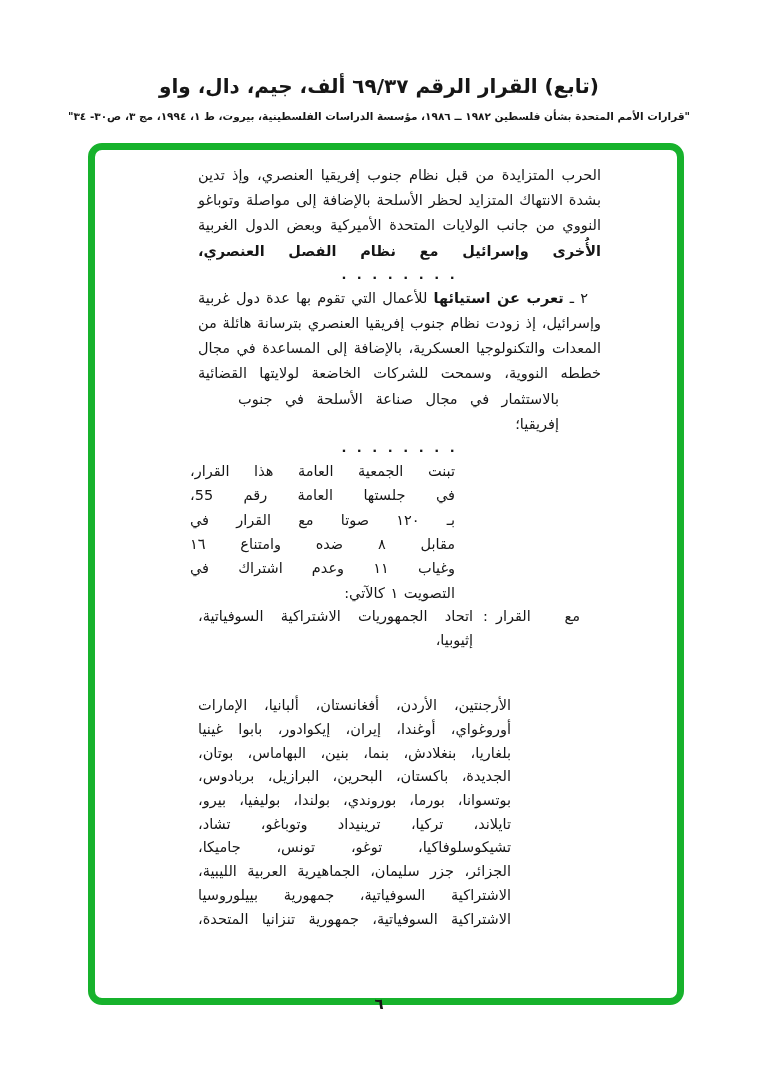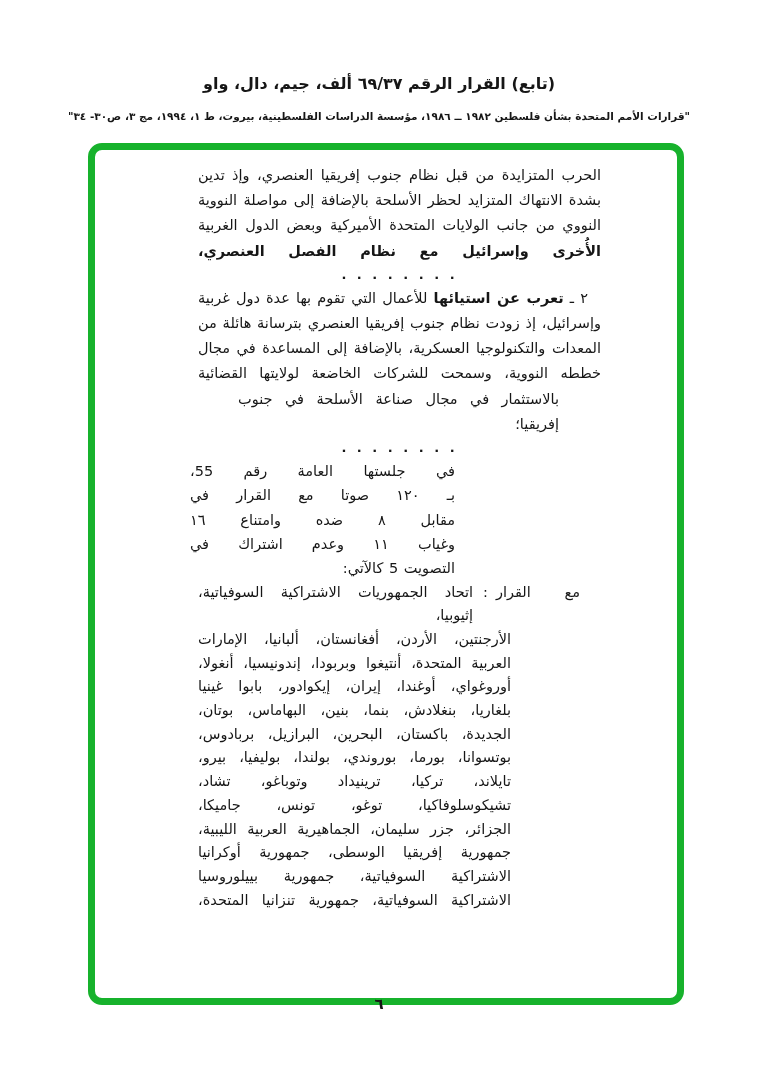--- a/index.html
+++ b/index.html
@@ -7,21 +7,21 @@
   html,body { margin:0; padding:0; }
   body {
     width:758px; height:1078px; position:relative;
     background:var(--paper); color:var(--ink);
     font-family:"DejaVu Sans", sans-serif;
     overflow:hidden;
   }
   .header-title {
     position:absolute; top:74px; left:0; width:758px;
     text-align:center; direction:rtl;
-    font-weight:bold; font-size:16px; letter-spacing:0.2px;
+    font-weight:bold; font-size:20px; letter-spacing:0.2px;
   }
   .header-source {
     position:absolute; top:110px; left:0; width:758px;
     text-align:center; direction:rtl;
     font-weight:bold; font-size:10.5px;
   }
   .doc-box {
     position:absolute; left:88px; top:143px;
     width:596px; height:862px;
     border:7px solid var(--green); border-radius:14px;
@@ -42,71 +42,70 @@
     height:22px; line-height:22px; letter-spacing:3px;
   }
   .note { width:265px; margin-right:146px; }
   .note .tline { line-height:24.3px; }
   .note .last { text-align-last:right; }
   .vote-first { display:flex; margin-right:21px; }
   .vote-first .tline { line-height:23.7px; }
   .vote-label { width:84px; flex:0 0 84px; }
   .vote-colon { flex:0 0 auto; padding:0 8px 0 10px; line-height:23.7px; font-size:14.5px; }
   .vote-first-text { flex:1 1 auto; }
-  .vote-rest { width:313px; margin-right:90px; }
+  .vote-rest { width:313px; margin-right:90px;margin-top:42px; }
   .vote-rest .tline { line-height:23.7px; }
   .vote-rest .short { margin-right:93px; }
   .page-num {
     position:absolute; top:995px; left:0; width:758px;
     text-align:center; font-weight:bold; font-size:15px;
   }
 </style>
 </head>
 <body>
 
 <div class="header-title">(تابع) القرار الرقم ٦٩/٣٧ ألف، جيم، دال، واو</div>
 <div class="header-source">"قرارات الأمم المتحدة بشأن فلسطين ١٩٨٢ ــ ١٩٨٦، مؤسسة الدراسات الفلسطينية، بيروت، ط ١، ١٩٩٤، مج ٣، ص٣٠- ٣٤"</div>
 
 <div class="doc-box">
   <div>
       <div class="tline">الحرب المتزايدة من قبل نظام جنوب إفريقيا العنصري، وإذ تدين</div>
-      <div class="tline">بشدة الانتهاك المتزايد لحظر الأسلحة بالإضافة إلى مواصلة النووية</div>
+      <div class="tline">بشدة الانتهاك المتزايد لحظر الأسلحة بالإضافة إلى مواصلة وتوباغو</div>
       <div class="tline">النووي من جانب الولايات المتحدة الأميركية وبعض الدول الغربية</div>
       <div class="tline bold">الأُخرى وإسرائيل مع نظام الفصل العنصري،</div>
     </div>
   <div class="dots">. . . . . . . .</div>
   <div>
       <div class="tline indent"><span>٢ ـ </span><span class="bold">تعرب عن استيائها</span><span> للأعمال التي تقوم بها عدة دول غربية</span></div>
       <div class="tline">وإسرائيل، إذ زودت نظام جنوب إفريقيا العنصري بترسانة هائلة من</div>
       <div class="tline">المعدات والتكنولوجيا العسكرية، بالإضافة إلى المساعدة في مجال</div>
       <div class="tline">خططه النووية، وسمحت للشركات الخاضعة لولايتها القضائية</div>
       <div class="tline inset">بالاستثمار في مجال صناعة الأسلحة في جنوب إفريقيا؛</div>
     </div>
   <div class="dots">. . . . . . . .</div>
   <div class="note">
+      <div class="tline">تبنت الجمعية العامة هذا القرار،</div>
       <div class="tline">في جلستها العامة رقم 55،</div>
       <div class="tline">بـ ١٢٠ صوتا مع القرار في</div>
       <div class="tline">مقابل ٨ ضده وامتناع ١٦</div>
       <div class="tline">وغياب ١١ وعدم اشتراك في</div>
-      <div class="tline last">التصويت 5 كالآتي:</div>
+      <div class="tline last">التصويت ١ كالآتي:</div>
     </div>
   <div class="vote-first">
     <div class="vote-label tline">مع القرار</div>
     <div class="vote-colon">:</div>
     <div class="vote-first-text tline">اتحاد الجمهوريات الاشتراكية السوفياتية، إثيوبيا،</div>
   </div>
   <div class="vote-rest">
       <div class="tline">الأرجنتين، الأردن، أفغانستان، ألبانيا، الإمارات</div>
-      <div class="tline">العربية المتحدة، أنتيغوا وبربودا، إندونيسيا، أنغولا،</div>
       <div class="tline">أوروغواي، أوغندا، إيران، إيكوادور، بابوا غينيا</div>
       <div class="tline">بلغاريا، بنغلادش، بنما، بنين، البهاماس، بوتان،</div>
       <div class="tline">الجديدة، باكستان، البحرين، البرازيل، بربادوس،</div>
       <div class="tline">بوتسوانا، بورما، بوروندي، بولندا، بوليفيا، بيرو،</div>
       <div class="tline">تايلاند، تركيا، ترينيداد وتوباغو، تشاد،</div>
       <div class="tline">تشيكوسلوفاكيا، توغو، تونس، جاميكا،</div>
       <div class="tline">الجزائر، جزر سليمان، الجماهيرية العربية الليبية،</div>
-      <div class="tline">جمهورية إفريقيا الوسطى، جمهورية أوكرانيا</div>
       <div class="tline">الاشتراكية السوفياتية، جمهورية بييلوروسيا</div>
       <div class="tline">الاشتراكية السوفياتية، جمهورية تنزانيا المتحدة،</div>
     </div>
 </div>
 
 <div class="page-num">٦</div>
 
 </body></html>

